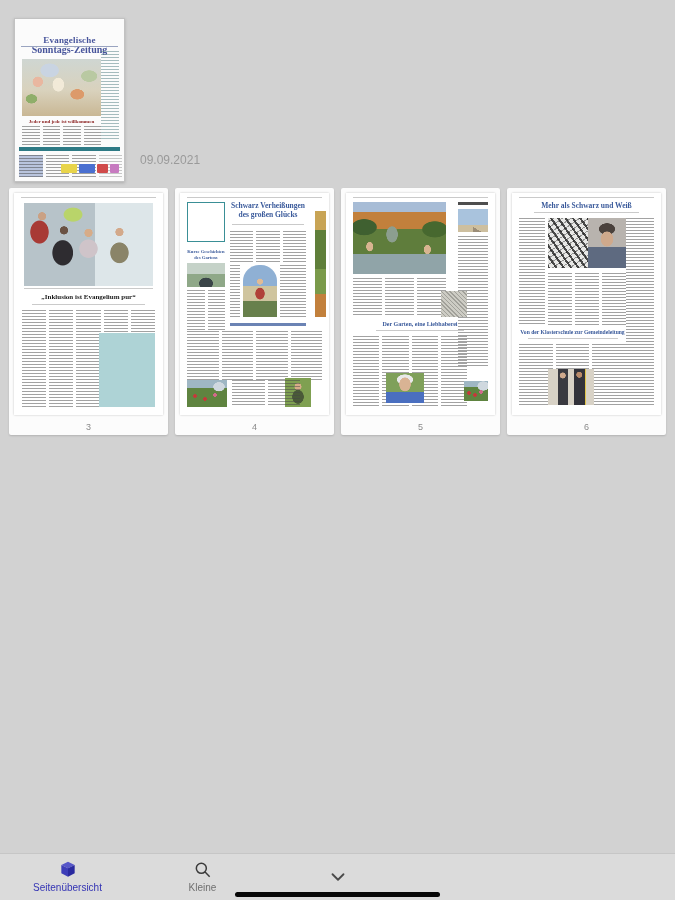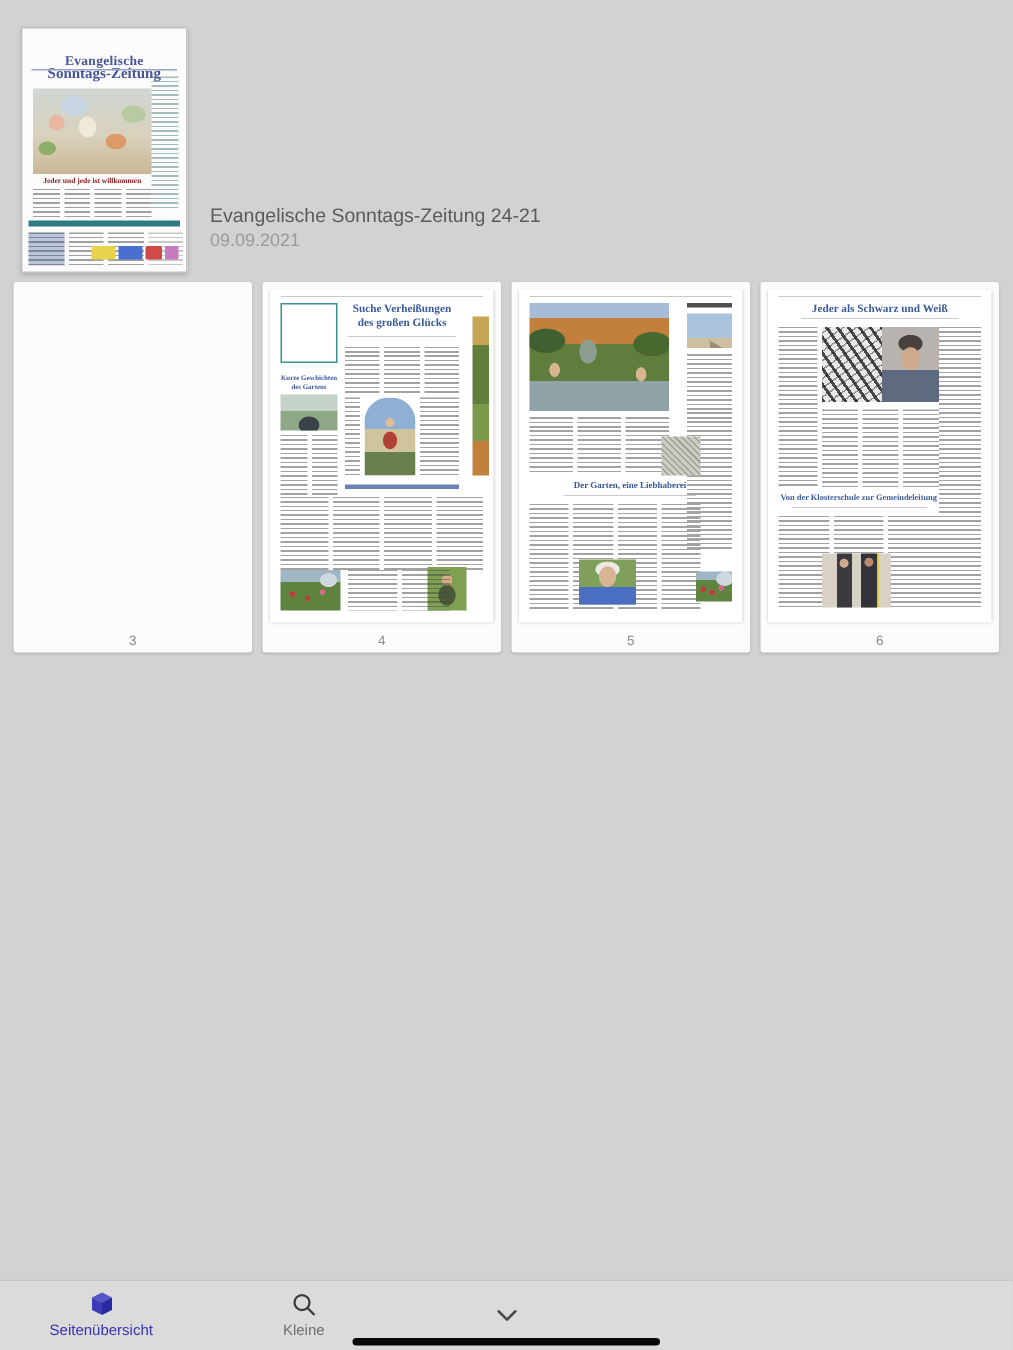--- a/index.html
+++ b/index.html
@@ -163,35 +163,49 @@
             <i class="ft"></i>
             <i class="ft"></i>
             <i class="ft-light"></i>
         </div>
         <div class="cov-adbox" style="left:46px; bottom:8px; width:16px; background:#e8d44a;"></div>
         <div class="cov-adbox" style="left:64px; bottom:8px; width:16px; background:#4a6fd0;"></div>
         <div class="cov-adbox" style="left:82px; bottom:8px; width:11px; background:#d04a4a;"></div>
         <div class="cov-adbox" style="left:95px; bottom:8px; width:9px; background:#c77ac0;"></div>
       </div>
     </div>
-    <div class="issue-title">Evangelische Sonntags-Zeitung 24-21</div>
     <div class="issue-date">09.09.2021</div>
   </section>
 
   <section class="pages-row">
 
     <div class="page-card">
+      <div class="pg">
+        <div class="pghdr ft-light"></div>
+        <div class="ph ph-group" style="top:10px; left:10px; width:129px; height:83px;"></div>
+        <div class="thinline ft-light" style="top:95px; left:10px; width:129px;"></div>
+        <div class="headline-serif dark-head" style="position:absolute; top:100px; left:8px; right:8px; font-size:7px;">„Inklusion ist Evangelium pur“</div>
+        <div class="thinline ft-light" style="top:111px; left:18px; width:113px;"></div>
+        <div class="cols" style="top:117px; left:8px; width:133px; height:98px;">
+          <i class="ft"></i>
+            <i class="ft"></i>
+            <i class="ft"></i>
+            <i class="ft"></i>
+            <i class="ft"></i>
+        </div>
+        <div class="ph teal-box ft-teal" style="bottom:8px; right:8px; width:56px; height:74px;"></div>
+      </div>
       <div class="page-num">3</div>
     </div>
 
     <div class="page-card">
       <div class="pg">
         <div class="pghdr ft-light"></div>
         <div class="ph teal-outline ft-light" style="top:9px; left:7px; width:38px; height:40px; padding:3px;"></div>
-        <div class="headline-serif blue-head" style="position:absolute; top:9px; left:50px; width:76px; font-size:7.5px; line-height:1.15;">Suche Verheißungen des großen Glücks</div>
+        <div class="headline-serif blue-head" style="position:absolute; top:9px; left:50px; width:76px; font-size:7.5px; line-height:1.15;">Schwarz Verheißungen des großen Glücks</div>
         <div class="thinline ft-light" style="top:31px; left:52px; width:72px;"></div>
         <div class="ph ph-garden-strip" style="top:18px; right:3px; width:11px; height:106px;"></div>
         <div class="headline-serif blue-head" style="position:absolute; top:56px; left:7px; width:38px; font-size:4.6px; line-height:1.2;">Kurze Geschichten des Gartens</div>
         <div class="ph ph-bridge" style="top:70px; left:7px; width:38px; height:24px;"></div>
         <div class="cols" style="top:38px; left:50px; width:76px; height:32px;">
           <i class="ft"></i>
             <i class="ft"></i>
             <i class="ft"></i>
         </div>
         <div class="ph ph-madonna" style="top:72px; left:63px; width:34px; height:52px;"></div>
@@ -247,21 +261,21 @@
         </div>
         <div class="ph ph-portrait" style="bottom:12px; left:40px; width:38px; height:30px;"></div>
         <div class="ph ph-flowers" style="bottom:14px; right:7px; width:24px; height:20px;"></div>
       </div>
       <div class="page-num">5</div>
     </div>
 
     <div class="page-card">
       <div class="pg">
         <div class="pghdr ft-light"></div>
-        <div class="headline-serif blue-head" style="position:absolute; top:8px; left:10px; right:10px; font-size:7.5px;">Jeder als Schwarz und Weiß</div>
+        <div class="headline-serif blue-head" style="position:absolute; top:8px; left:10px; right:10px; font-size:7.5px;">Mehr als Schwarz und Weiß</div>
         <div class="thinline ft-light" style="top:19px; left:22px; width:105px;"></div>
         <div class="ph ph-bw-art" style="top:25px; left:36px; width:40px; height:50px;"></div>
         <div class="ph ph-face6" style="top:25px; left:76px; width:38px; height:50px;"></div>
         <div class="cols" style="top:25px; left:7px; width:26px; height:108px;">
             <i class="ft"></i>
           </div>
         <div class="cols" style="top:25px; right:7px; width:28px; height:188px;">
             <i class="ft"></i>
           </div>
         <div class="cols" style="top:80px; left:36px; width:78px; height:53px;">

